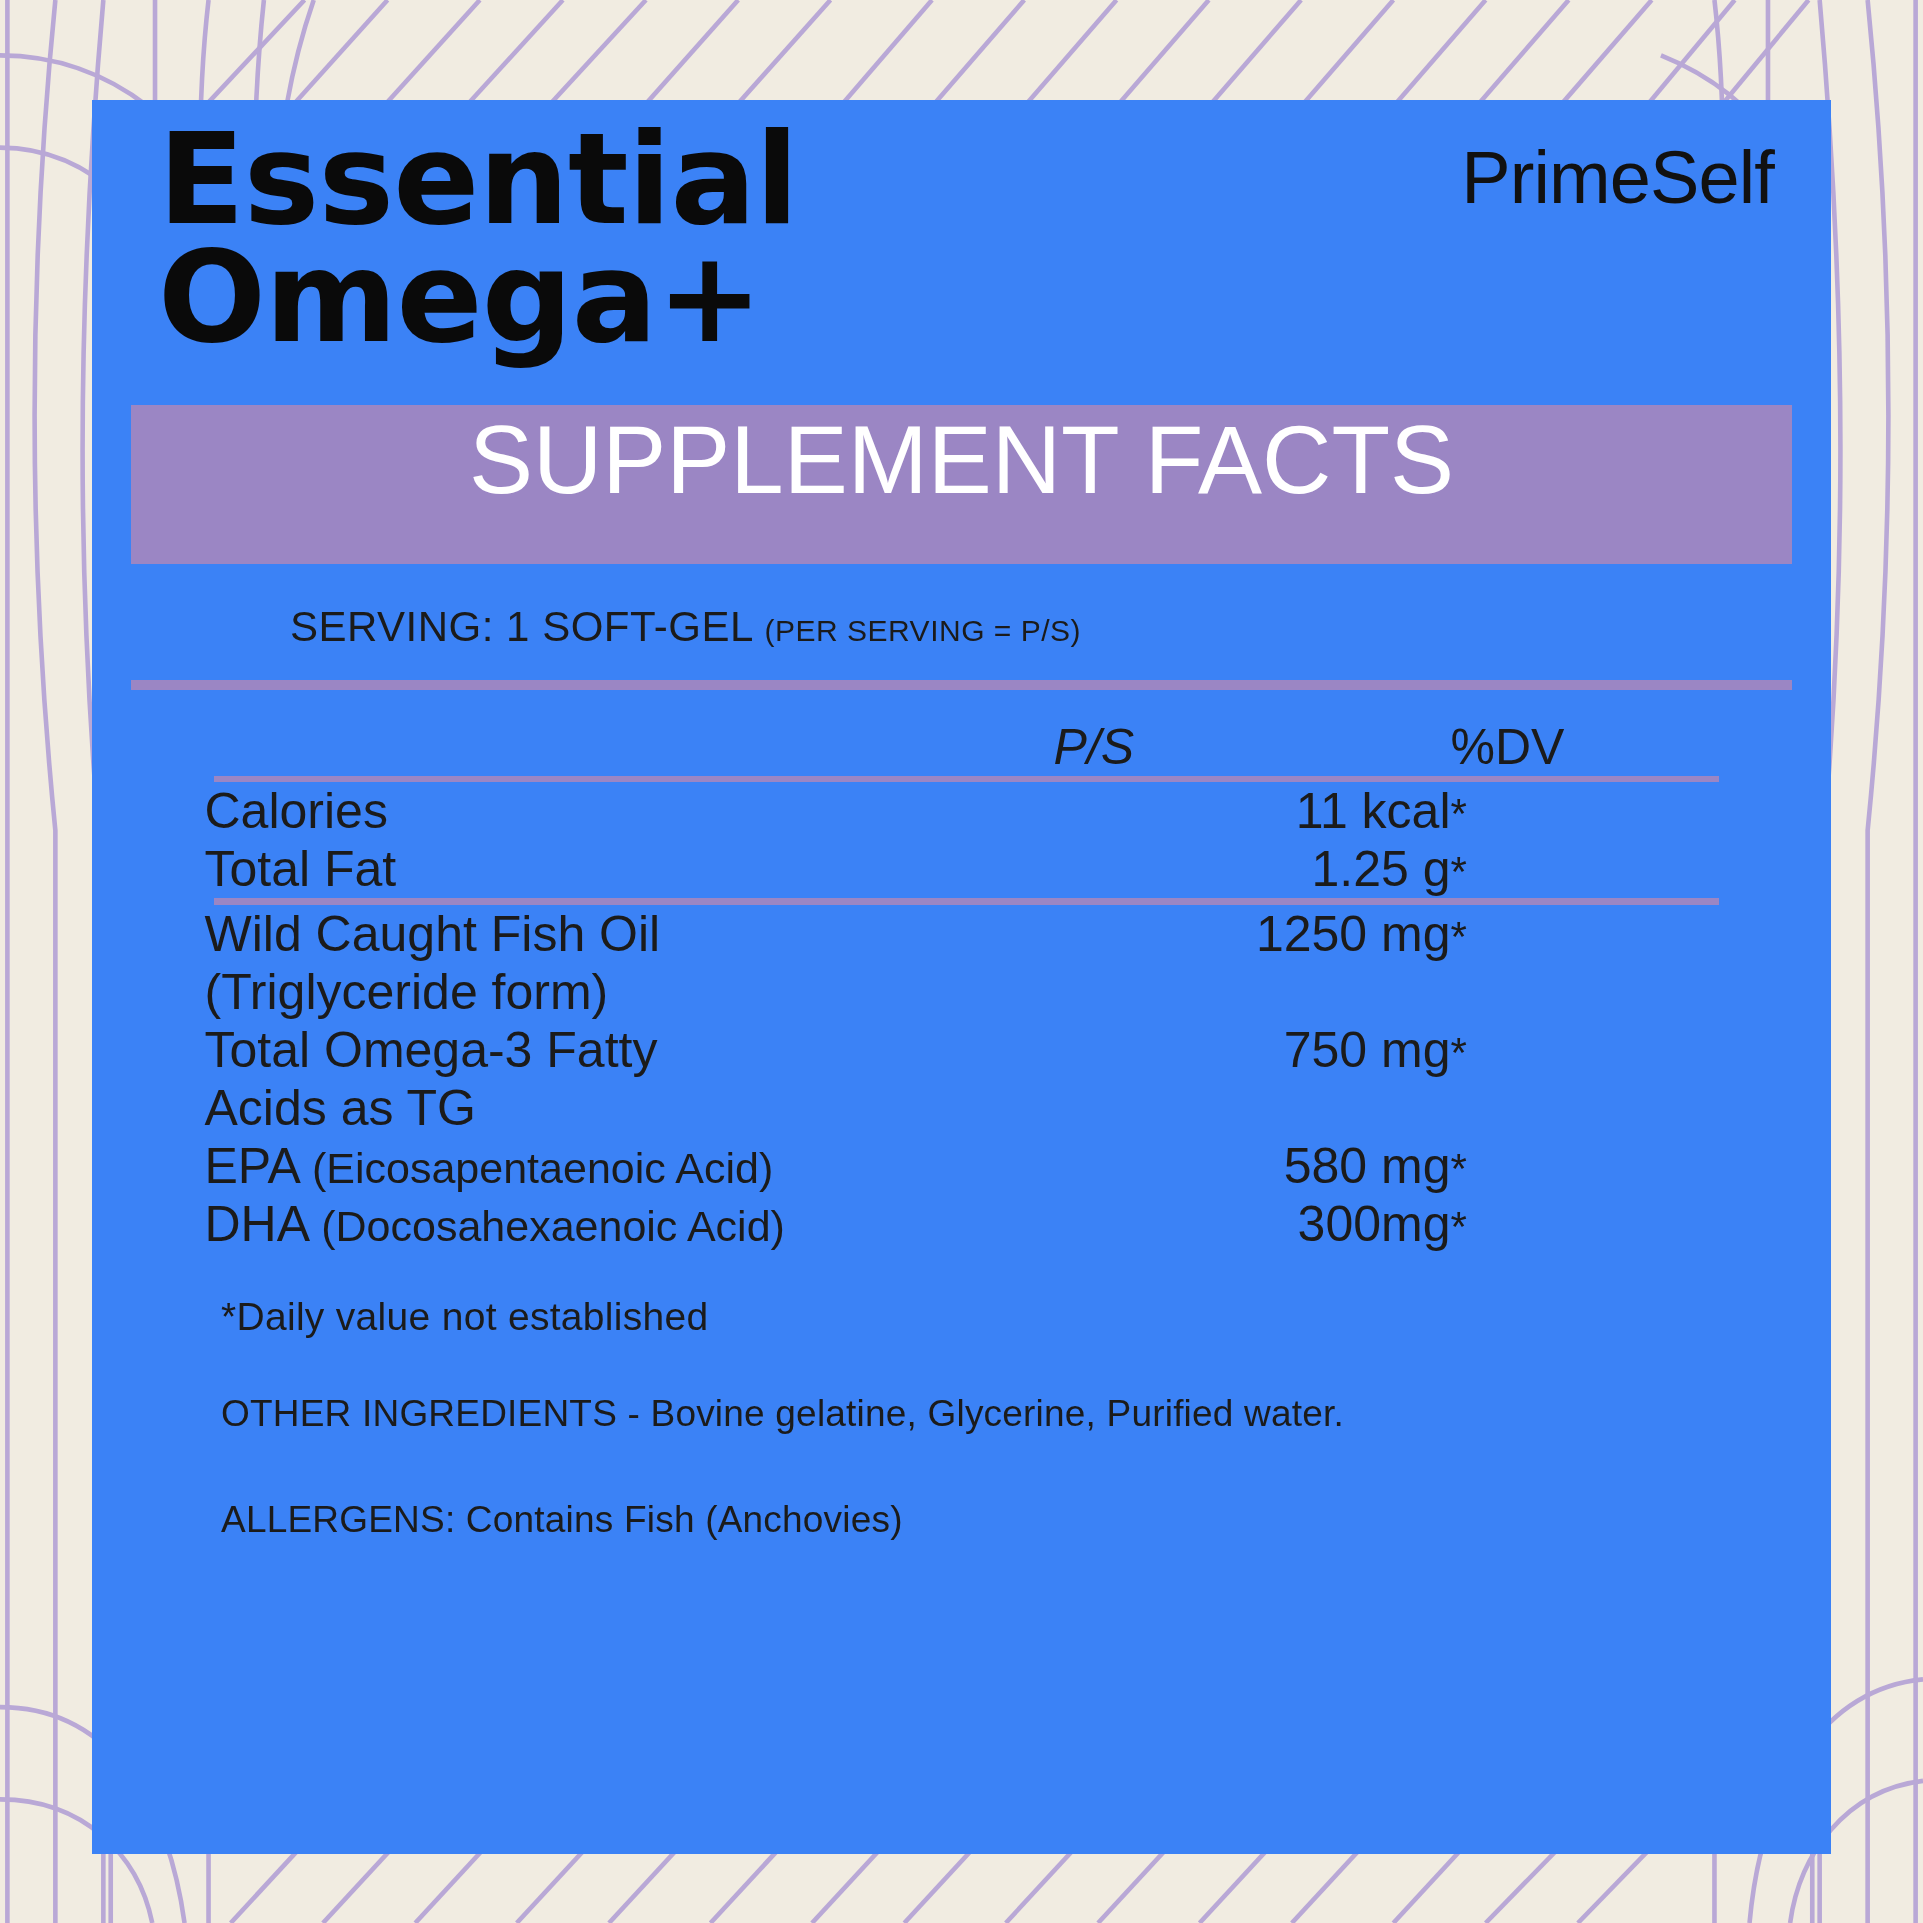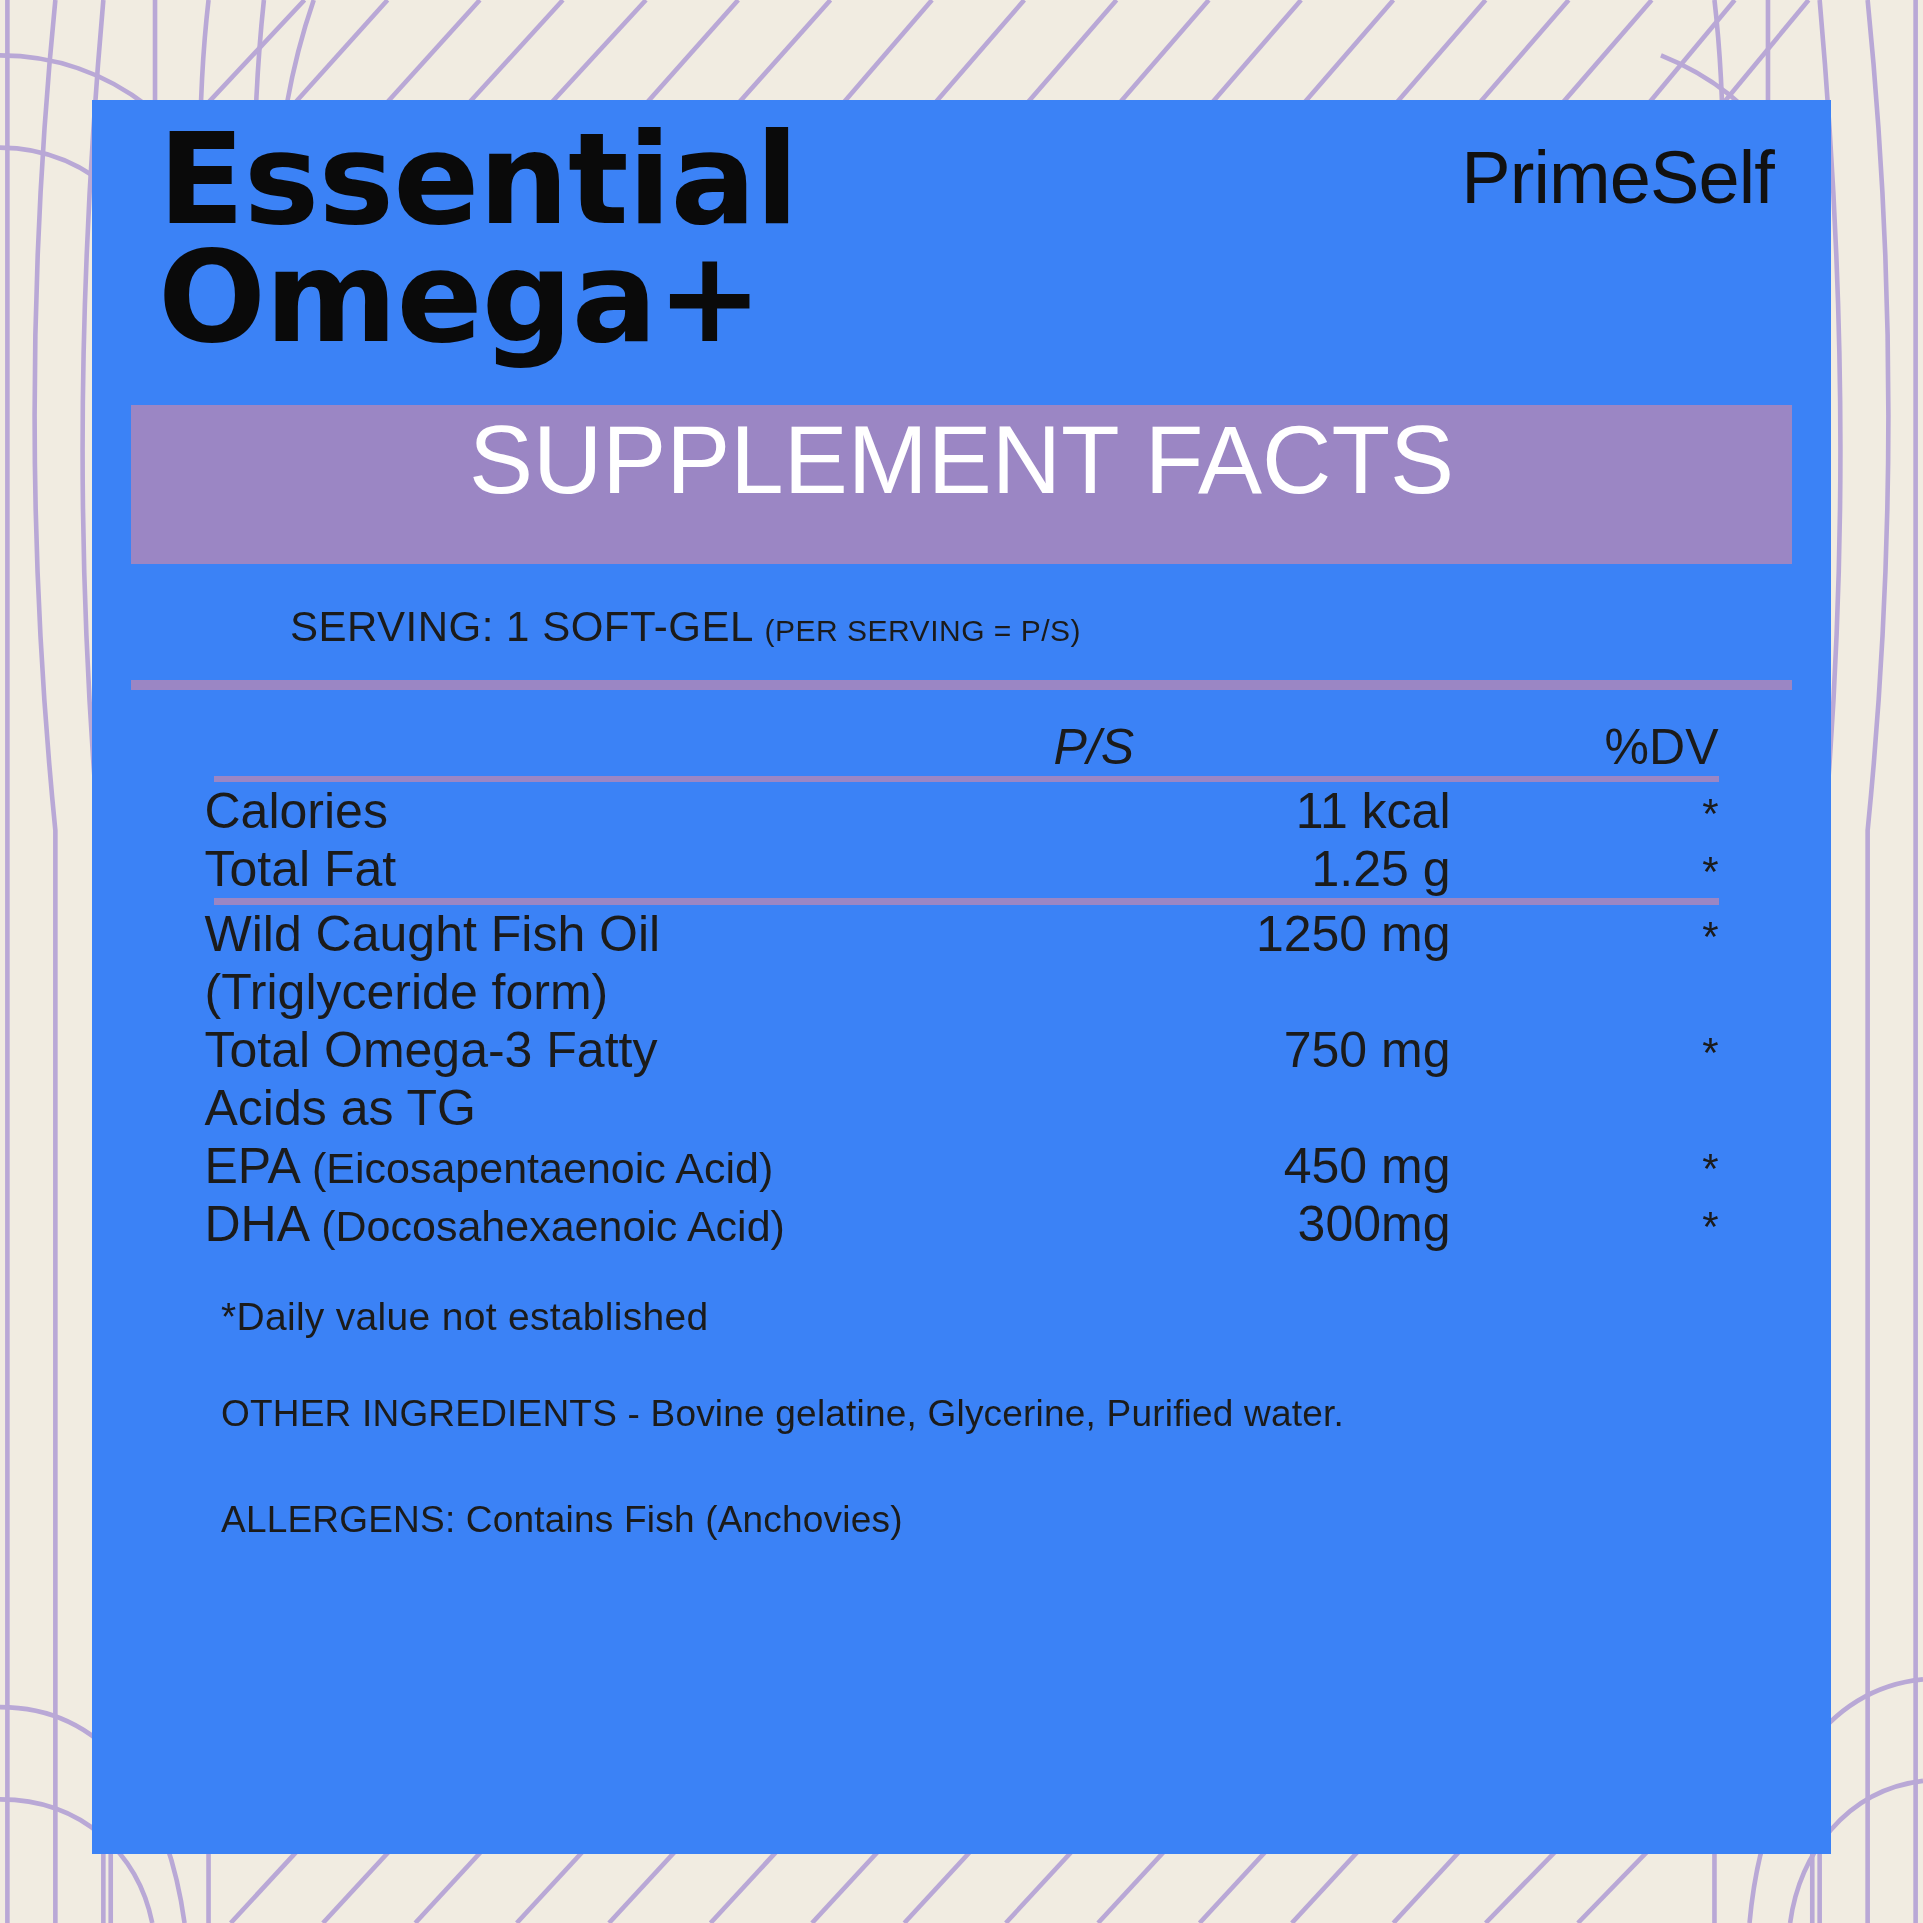--- a/index.html
+++ b/index.html
@@ -110,21 +110,21 @@
     border-collapse: collapse;
     color: #1b1b1b;
   }
   #nutrition-table td, #nutrition-table th {
     padding: 0;
     font-weight: 400;
     vertical-align: baseline;
   }
   .col-name  { width: 849px; }
   .col-amt   { width: 397px; text-align: right; }
-  .col-dv    { width: 268px; text-align: right; }
+  .col-dv    { width: 268px; text-align: left; }
 
   .head-row td {
     font-size: 50px;
     padding-bottom: 13px;
   }
   .head-row .col-amt { text-align: left; padding-right: 37px; font-style: italic;}
   .rule-row td {
     padding: 0;
   }
   .rule-inner {
@@ -296,21 +296,21 @@
           <span>Acids as TG</span>
         </td>
         <td class="col-amt">750 mg</td>
         <td class="col-dv">*</td>
       </tr>
 
       <tr class="row">
         <td class="col-name indent nowrap-small">
           <span>EPA </span><span class="sub">(Eicosapentaenoic Acid)</span>
         </td>
-        <td class="col-amt">450 mg</td>
+        <td class="col-amt">580 mg</td>
         <td class="col-dv">*</td>
       </tr>
 
       <tr class="row">
         <td class="col-name indent nowrap-small">
           <span>DHA </span><span class="sub">(Docosahexaenoic Acid)</span>
         </td>
         <td class="col-amt">300mg</td>
         <td class="col-dv">*</td>
       </tr>

